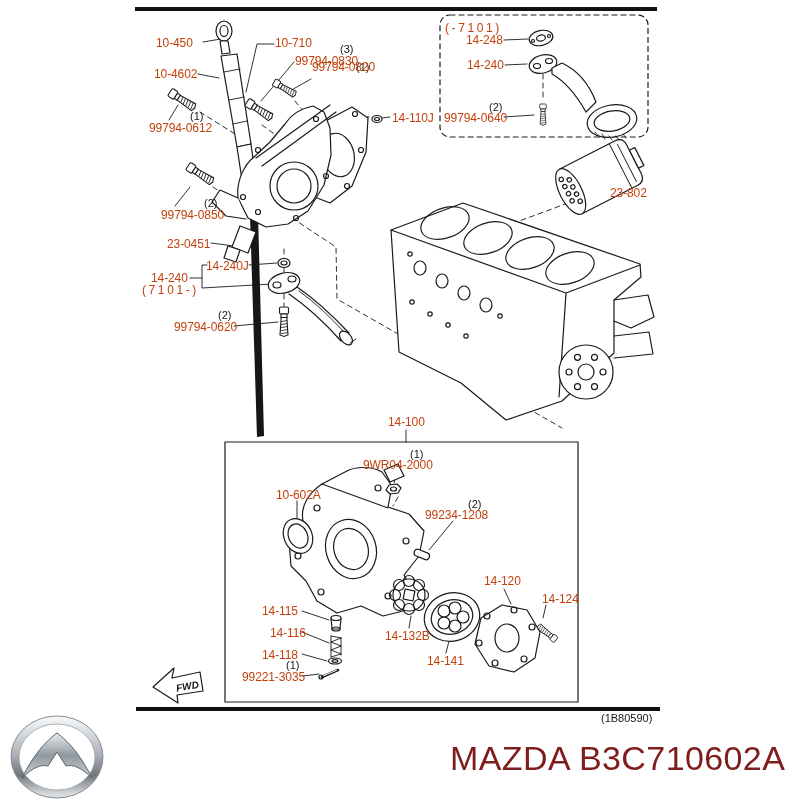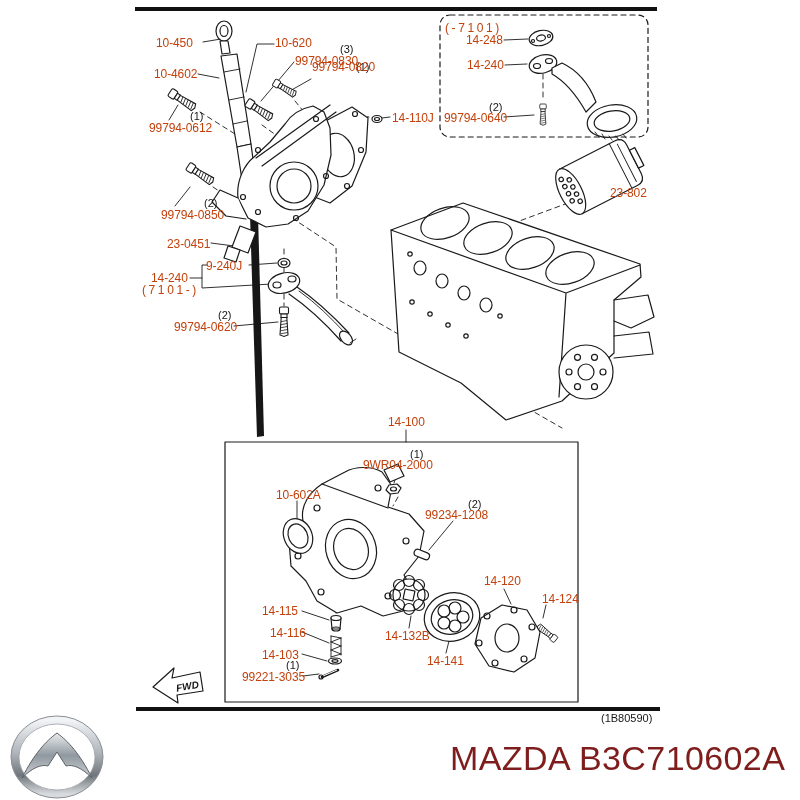--- a/index.html
+++ b/index.html
@@ -292,52 +292,52 @@
 
     <g transform="translate(12,716)">
       <ellipse cx="45" cy="41" rx="42" ry="37" fill="#ffffff" stroke="url(#chrome)" stroke-width="8"></ellipse>
       <ellipse cx="45" cy="41" rx="46" ry="41" fill="none" stroke="#8a8f95" stroke-width="1"></ellipse>
       <ellipse cx="45" cy="41" rx="38" ry="33" fill="none" stroke="#9aa0a6" stroke-width="0.8"></ellipse>
       <path d="M10,62 C22,38 34,25 45,17 C56,25 68,38 80,62 C70,52 61,48 54,50 L45,36 L36,50 C29,48 20,52 10,62 Z" fill="url(#chrome2)" stroke="#5c6167" stroke-width="1"></path>
     </g>
   </svg>
 
   <div class="lbl" style="left:156px;top:36px">10-450</div>
-  <div class="lbl" style="left:275px;top:36px">10-620</div>
+  <div class="lbl" style="left:275px;top:36px">10-710</div>
   <div class="qty" style="left:340px;top:43px">(3)</div>
   <div class="lbl" style="left:295px;top:54px">99794-0830</div>
   <div class="qty" style="left:356px;top:61px">(1)</div>
   <div class="lbl" style="left:312px;top:60px">99794-0820</div>
   <div class="lbl" style="left:154px;top:67px">10-4602</div>
   <div class="qty" style="left:190px;top:110px">(1)</div>
   <div class="lbl" style="left:149px;top:121px">99794-0612</div>
   <div class="qty" style="left:204px;top:197px">(2)</div>
   <div class="lbl" style="left:161px;top:208px">99794-0850</div>
   <div class="lbl" style="left:167px;top:237px">23-0451</div>
-  <div class="lbl" style="left:206px;top:259px">9-240J</div>
+  <div class="lbl" style="left:206px;top:259px">14-240J</div>
   <div class="lbl" style="left:151px;top:271px">14-240</div>
   <div class="lbl sp" style="left:142px;top:283px">(7101-)</div>
   <div class="qty" style="left:218px;top:309px">(2)</div>
   <div class="lbl" style="left:174px;top:320px">99794-0620</div>
   <div class="lbl" style="left:392px;top:111px">14-110J</div>
   <div class="lbl sp" style="left:445px;top:21px">(-7101)</div>
   <div class="lbl" style="left:466px;top:33px">14-248</div>
   <div class="lbl" style="left:467px;top:58px">14-240</div>
   <div class="qty" style="left:489px;top:101px">(2)</div>
   <div class="lbl" style="left:444px;top:111px">99794-0640</div>
   <div class="lbl" style="left:610px;top:186px">23-802</div>
   <div class="lbl" style="left:388px;top:415px">14-100</div>
   <div class="qty" style="left:410px;top:448px">(1)</div>
   <div class="lbl" style="left:363px;top:458px">9WR04-2000</div>
   <div class="lbl" style="left:276px;top:488px">10-602A</div>
   <div class="qty" style="left:468px;top:498px">(2)</div>
   <div class="lbl" style="left:425px;top:508px">99234-1208</div>
   <div class="lbl" style="left:262px;top:604px">14-115</div>
   <div class="lbl" style="left:270px;top:626px">14-116</div>
-  <div class="lbl" style="left:262px;top:648px">14-103</div>
+  <div class="lbl" style="left:262px;top:648px">14-118</div>
   <div class="qty" style="left:286px;top:659px">(1)</div>
   <div class="lbl" style="left:242px;top:670px">99221-3035</div>
   <div class="lbl" style="left:385px;top:629px">14-132B</div>
   <div class="lbl" style="left:427px;top:654px">14-141</div>
   <div class="lbl" style="left:484px;top:574px">14-120</div>
   <div class="lbl" style="left:542px;top:592px">14-124</div>
 
   <div class="ref" style="left:601px;top:712px">(1B80590)</div>
 
   <div class="footer-code">

